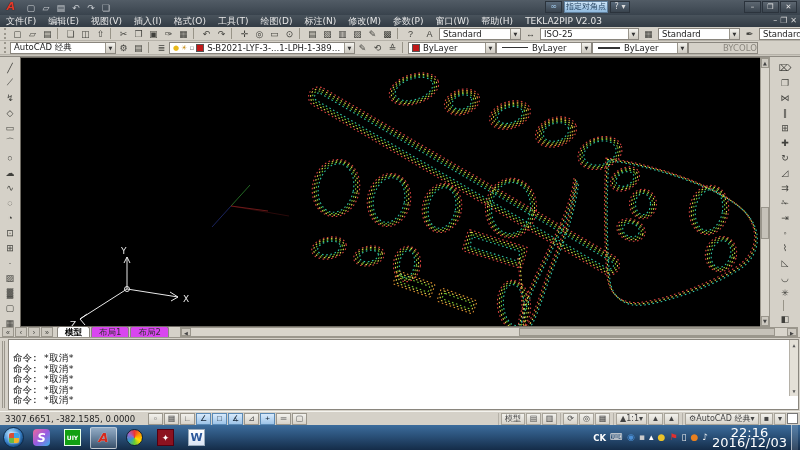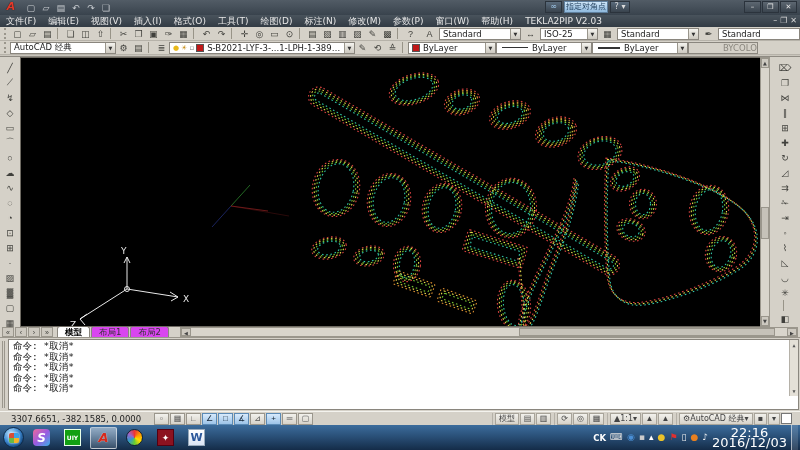--- a/index.html
+++ b/index.html
@@ -62,26 +62,26 @@
   .tab.active { background:#ffffff; font-weight:bold; color:#000; }
   .h-scroll { flex:1; height:10px; margin:0 2px 0 10px; display:flex; background:#d9d5cc; border:1px solid #9a968c; align-self:center; }
   .hs-btn { width:10px; flex:0 0 10px; background:#cdc9c0; border:1px solid #9a968c; font-size:5px; color:#444; text-align:center; line-height:8px; }
   .hs-track { flex:1; position:relative; }
   .hs-thumb { position:absolute; left:55%; right:2%; top:0; bottom:0; background:#c6c2b9; border:1px solid #9a968c; }
 
   
   .cmdwin { flex:0 0 73px; height:73px; background:#d5d1c8; display:flex; padding:1px; }
   .cmd-grip { width:5px; flex:0 0 5px; border-left:3px double #9a968c; margin:2px 1px; }
   .cmd-text { flex:1; background:#fff; border:1px solid #8a867e; position:relative; font-family:"DejaVu Sans Mono","Liberation Mono",monospace; font-size:9.5px; line-height:10.5px; color:#111; display:flex; flex-direction:column; }
-  .cmd-history { flex:1; padding:1px 4px; overflow:hidden; }
+  .cmd-history { flex:1; padding:1px 4px; overflow:hidden;margin-top:12px; }
   .cmd-prompt { border-top:1px solid #9a968c; padding:0 4px; height:12px; line-height:11px; }
   .cmd-scroll { position:absolute; right:0; top:0; bottom:13px; width:9px; background:#e4e0d7; border-left:1px solid #b5b1a8; display:flex; flex-direction:column; justify-content:space-between; font-size:5px; color:#555; text-align:center; }
 
   
-  .statusbar { flex:0 0 14px; height:14px; background:#d5d1c8; border-top:1px solid #f4f3ee; display:flex; align-items:center; font-size:9px; color:#222; padding:0 6px; }
+  .statusbar { flex:0 0 14px; height:14px; background:#d5d1c8; border-top:1px solid #f4f3ee; display:flex; align-items:center; font-size:9px; color:#222; padding:0 0; }
   .coords { width:148px; flex:0 0 148px; padding-left:5px; font-size:8.5px; letter-spacing:0; }
   .stbtn { width:15px; height:12px; border:1px solid #9a968c; background:linear-gradient(#f2f1ec,#d6d2c9); margin-right:1px; font-size:8px; color:#555; display:flex; align-items:center; justify-content:center; flex:0 0 15px; }
   .stbtn.active { background:linear-gradient(#d8eafc,#9dc4e8); border-color:#5b8ab5; color:#123; }
   .st-right { margin-left:auto; display:flex; align-items:center; gap:1px; }
   .st-group { display:flex; align-items:center; border-left:1px solid #b5b1a8; padding:0 2px; gap:1px; }
   .st-small { height:12px; border:1px solid #a8a49a; background:linear-gradient(#f2f1ec,#d6d2c9); font-size:8px; color:#444; display:flex; align-items:center; justify-content:center; padding:0 3px; white-space:nowrap; }
   .clean-btn { width:11px; height:11px; background:#fff; border:1px solid #777; }
 
   
   .taskbar { flex:0 0 25px; height:25px; background:linear-gradient(#3c6c9c 0%,#2a5078 45%,#142c48 100%); display:flex; align-items:center; padding-left:3px; gap:4px; position:relative; }
@@ -236,21 +236,21 @@
         <button class="tbtn">
           <span>A</span>
         </button>
         <div class="combo" style="width: 82px;">
           <span>Standard</span>
           <span class="arrow">▼</span>
         </div>
         <button class="tbtn">
           <span>↔</span>
         </button>
-        <div class="combo" style="width: 58px;">
+        <div class="combo" style="width: 99px;">
           <span>ISO-25</span>
           <span class="arrow">▼</span>
         </div>
         <button class="tbtn">
           <span>▦</span>
         </button>
         <div class="combo" style="width: 82px;">
           <span>Standard</span>
           <span class="arrow">▼</span>
         </div>

